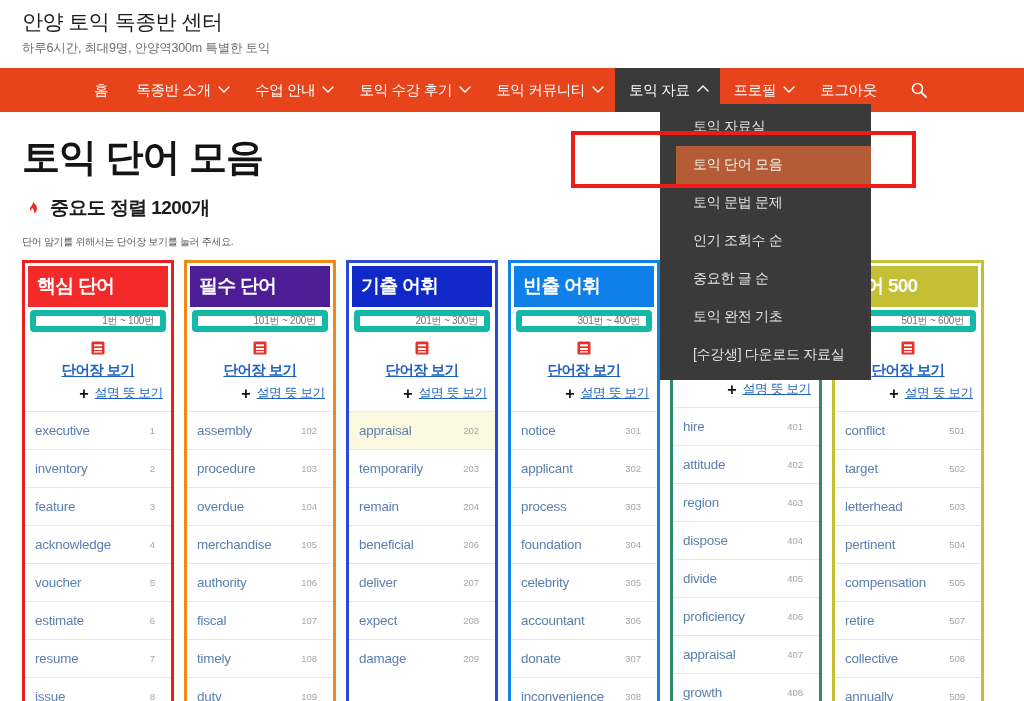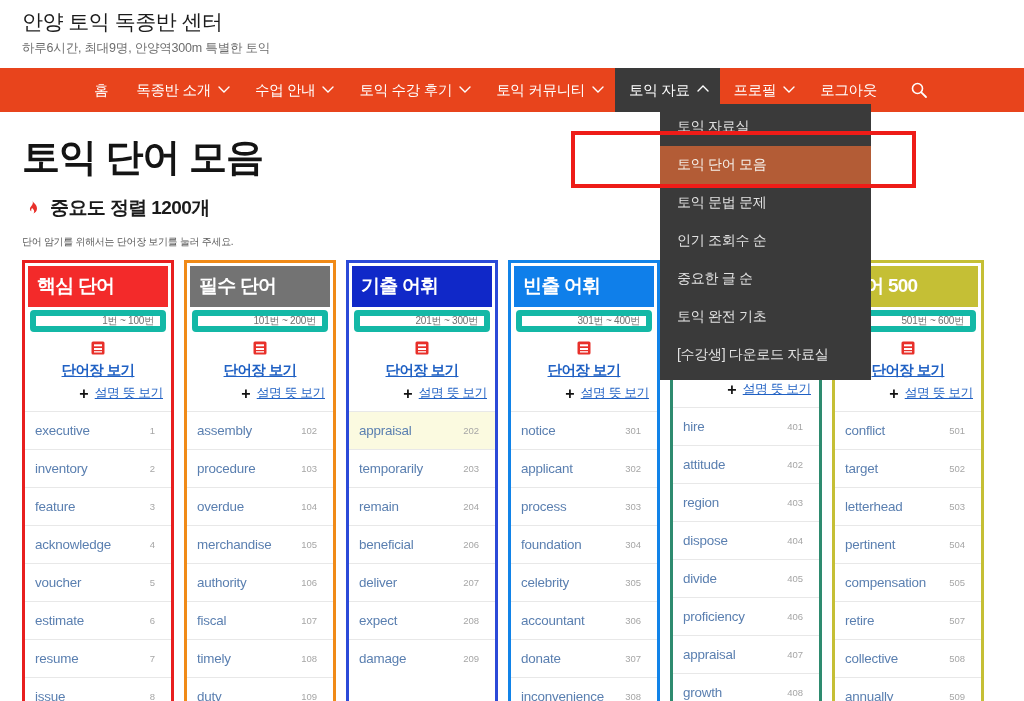--- a/index.html
+++ b/index.html
@@ -43,21 +43,21 @@
     display:flex; align-items:center; justify-content:center; cursor:pointer;
   }
 
   
   .dropdown {
     position: absolute;
     left: 660px; top: 104px;
     width: 211px;
     background: #3a3a3a;
     z-index: 40;
-    padding: 4px 0 6px 0;
+    padding: 4px 0 6px 16px;
   }
   .dd-item {
     color: #e2e2e2; font-size: 14px; letter-spacing:-0.3px;
     padding: 10px 0 10px 17px; cursor: pointer; white-space: nowrap;
   }
   .dd-item.hl { background: #b35c36; color:#f5f0ea; }
 
   
   .annot {
     position: absolute;
@@ -272,21 +272,21 @@
           <div class="wrow">
             <span class="wword">resume</span>
             <span class="wnum">7</span>
           </div>
           <div class="wrow">
             <span class="wword">issue</span>
             <span class="wnum">8</span>
           </div>
         </div>
         <div class="card" style="border-color: rgb(240, 138, 23);">
-          <div class="card-head" style="background: #737373;">필수 단어</div>
+          <div class="card-head" style="background: #4c1d95;">필수 단어</div>
           <div class="card-range-wrap">
             <div class="card-range">101번 ~ 200번</div>
           </div>
           <div class="card-link-row">
             <span>
               <svg class="book-icon" viewBox="0 0 14 14" aria-hidden="true">
                 <rect x="0.5" y="0.5" width="13" height="13" rx="1.5" fill="#e8302a"></rect>
                 <rect x="3" y="3.3" width="8" height="2" fill="#ffffff"></rect>
                 <rect x="3" y="7" width="8" height="2" fill="#ffffff"></rect>
                 <rect x="3" y="10.2" width="8" height="1.3" fill="#ffffff"></rect>

